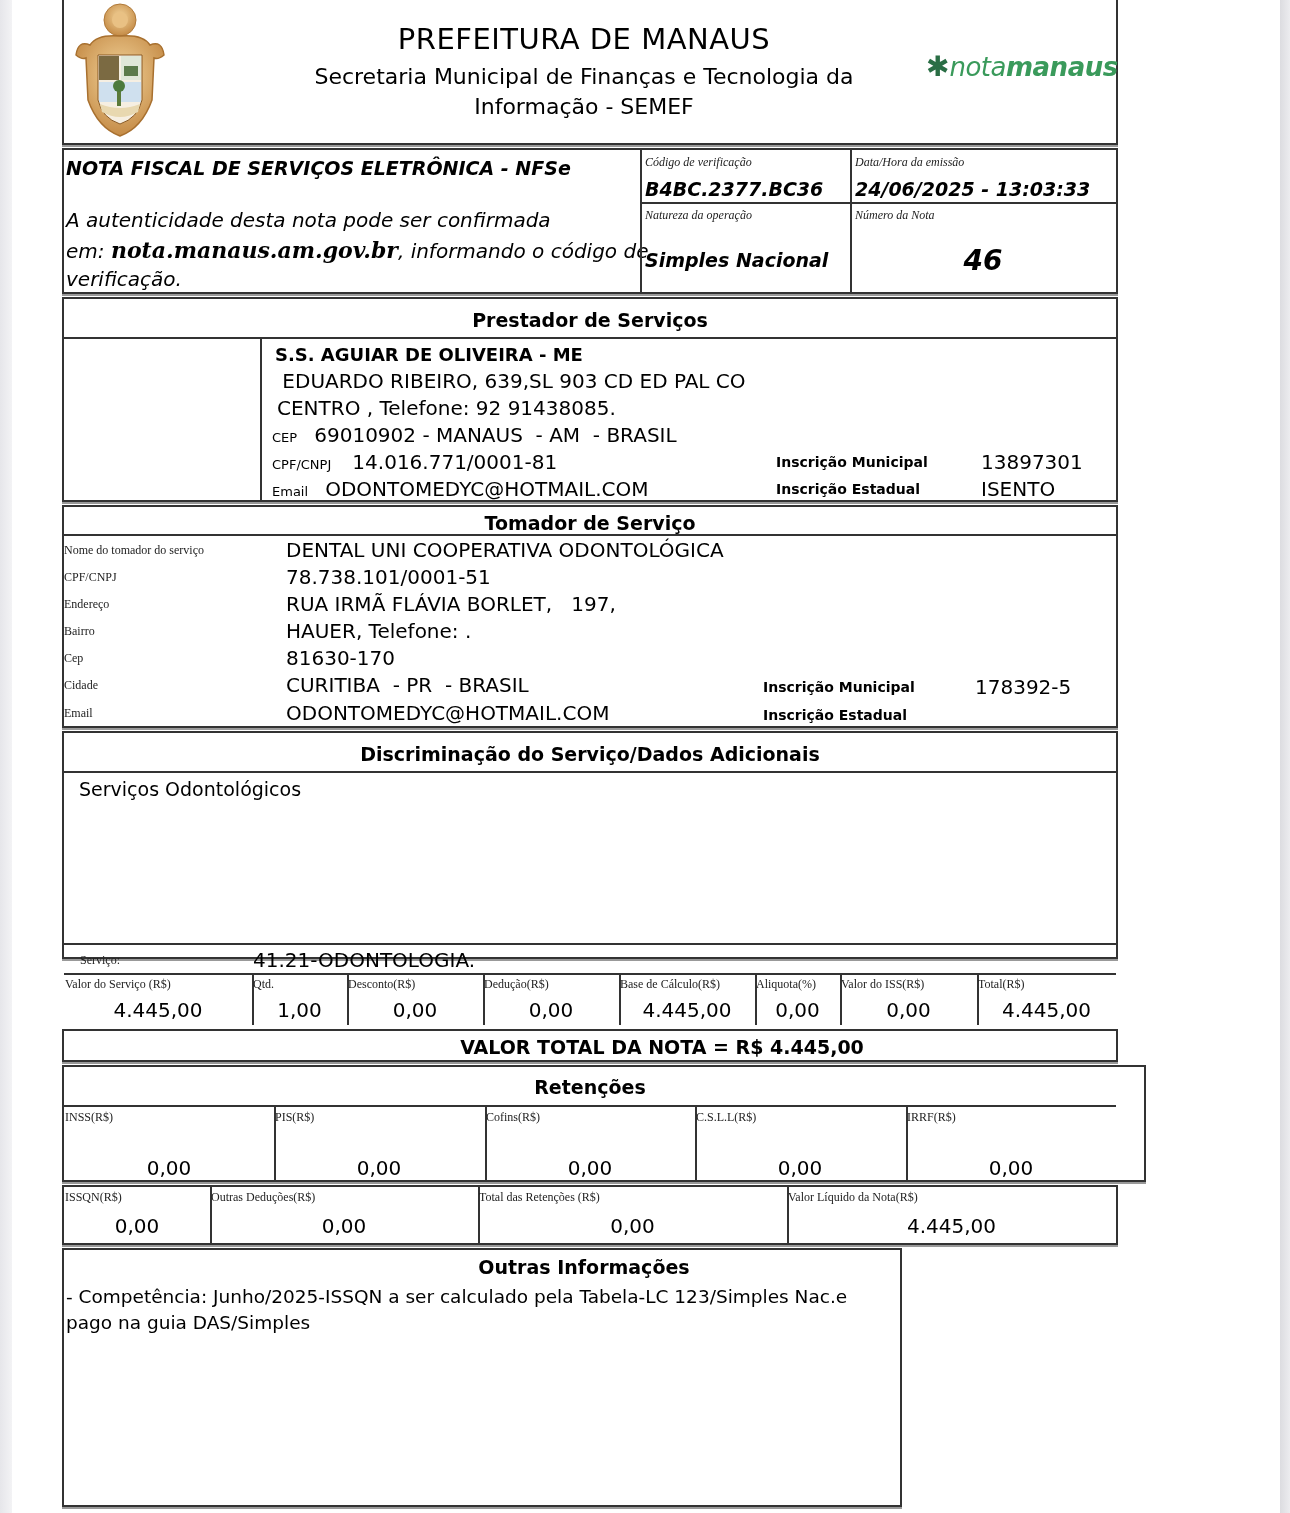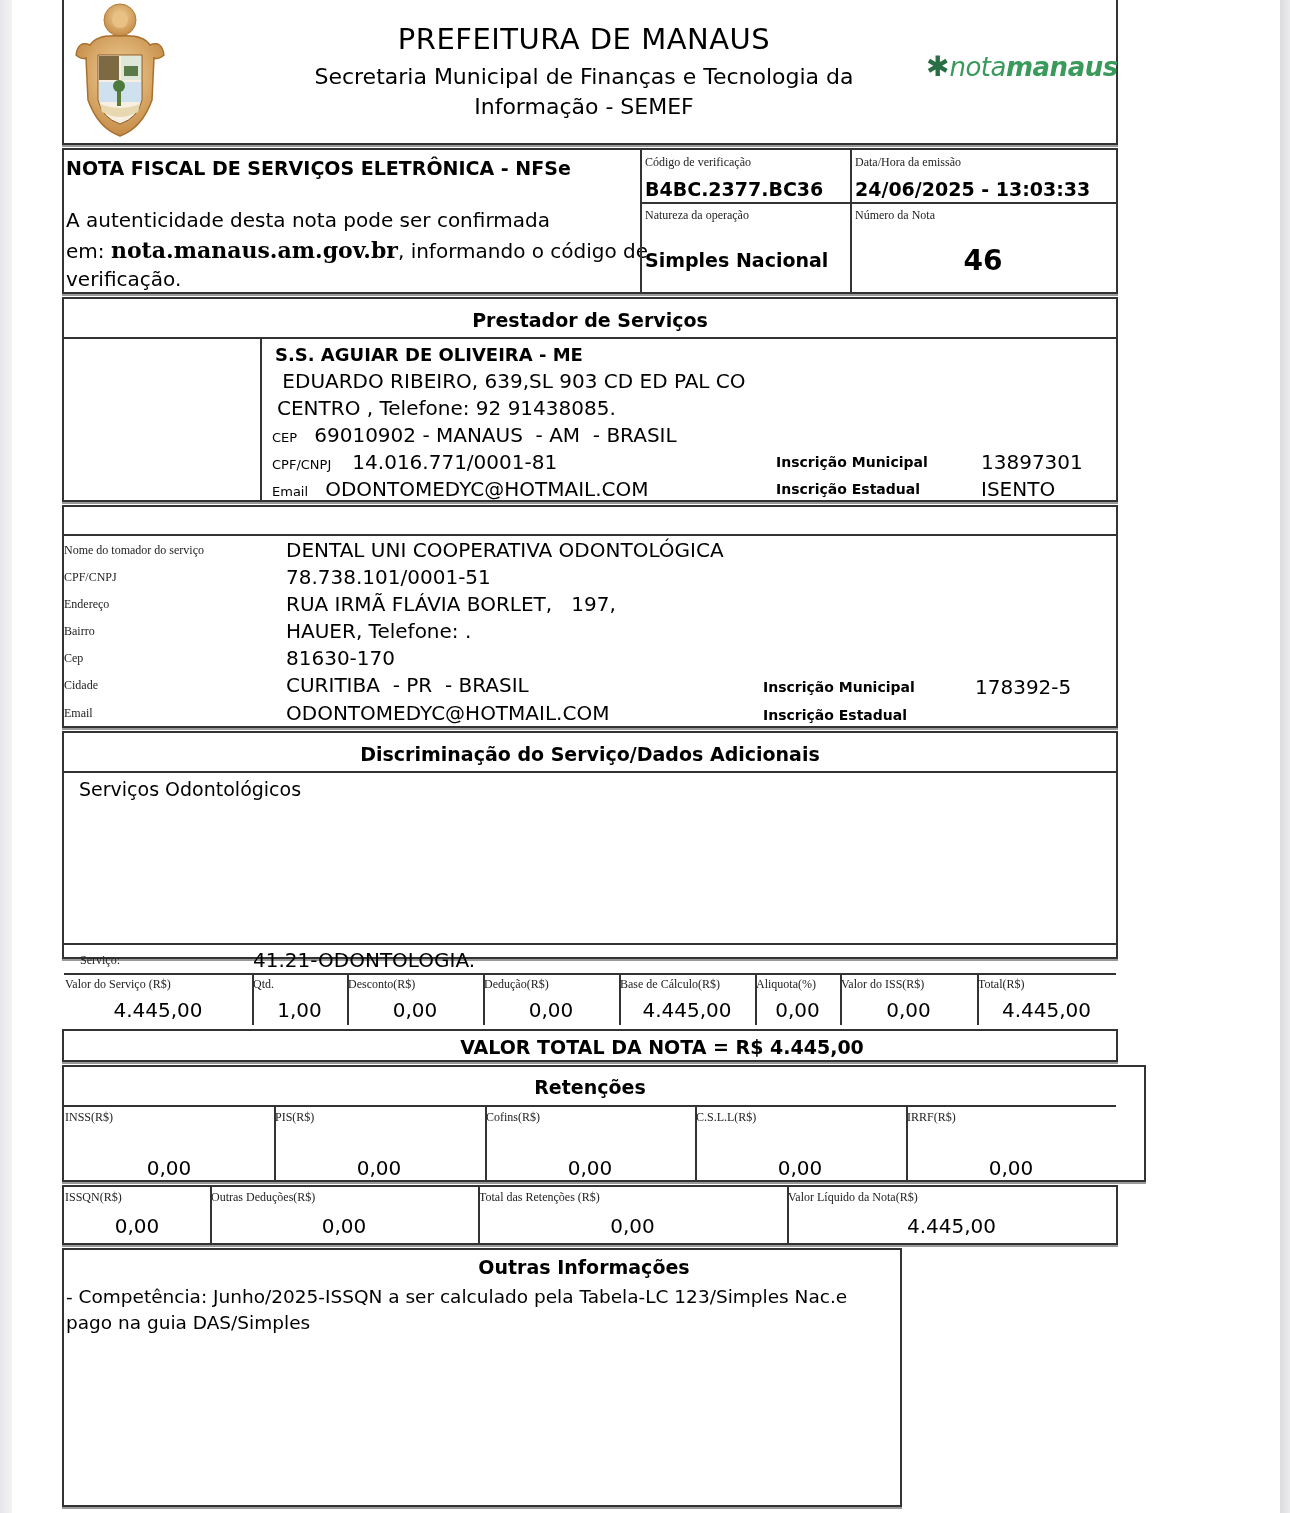--- a/index.html
+++ b/index.html
@@ -88,21 +88,21 @@
 
     <div class="abs center nowrap title-main" style="left:230px; top:24px; width:580px;">PREFEITURA DE MANAUS</div>
     <div class="abs center nowrap title-sub" style="left:200px; top:64px; width:640px;">Secretaria Municipal de Finanças e Tecnologia da</div>
     <div class="abs center nowrap title-sub" style="left:200px; top:94px; width:640px;">Informação - SEMEF</div>
 
     <div class="logo-nota">
       <span class="star">✱</span><span class="n1">nota</span><span class="n2">manaus</span>
     </div>
   </div>
 
-  <div class="box" style="left:0; top:148px; width:1056px; height:146px;">
+  <div class="box" style="left:0; top:148px; width:1056px; height:146px;font-style:italic;">
     <div class="abs bold nowrap v19" style="left:2px; top:7px;">NOTA FISCAL DE SERVIÇOS ELETRÔNICA - NFSe</div>
     <div class="abs nowrap v20" style="left:2px; top:58px;">A autenticidade desta nota pode ser confirmada</div>
     <div class="abs nowrap v20" style="left:2px; top:87px;">
       <span>em: </span><span class="serif bold" style="font-size:22px;">nota.manaus.am.gov.br</span><span>, informando o código de</span>
     </div>
     <div class="abs nowrap v20" style="left:2px; top:117px;">verificação.</div>
 
     <div class="vline" style="left:576px; top:0; height:142px;"></div>
     <div class="vline" style="left:786px; top:0; height:142px;"></div>
     <div class="hline" style="left:576px; top:52px; width:476px;"></div>
@@ -142,20 +142,21 @@
       <span class="v20" style="margin-left:12px;">ODONTOMEDYC@HOTMAIL.COM</span>
     </div>
 
     <div class="abs bold nowrap" style="left:712px; top:155px; font-size:14px;">Inscrição Municipal</div>
     <div class="abs nowrap v20" style="left:917px; top:151px;">13897301</div>
     <div class="abs bold nowrap" style="left:712px; top:182px; font-size:14px;">Inscrição Estadual</div>
     <div class="abs nowrap v20" style="left:917px; top:178px;">ISENTO</div>
   </div>
 
   <div class="box" style="left:0; top:505px; width:1056px; height:223px;">
+    <div class="abs bold center v19" style="left:0; top:5px; width:1052px;">Tomador de Serviço</div>
     <div class="hline" style="left:0; top:27px; width:1052px;"></div>
 
     <div id="taker-rows">
         <div class="abs tiny-label" style="left:0; top:36px;">Nome do tomador do serviço</div>
         <div class="abs nowrap v20" style="left:222px; top:31px; white-space:pre;">DENTAL UNI COOPERATIVA ODONTOLÓGICA</div>
         <div class="abs tiny-label" style="left:0; top:63px;">CPF/CNPJ</div>
         <div class="abs nowrap v20" style="left:222px; top:58px; white-space:pre;">78.738.101/0001-51</div>
         <div class="abs tiny-label" style="left:0; top:90px;">Endereço</div>
         <div class="abs nowrap v20" style="left:222px; top:85px; white-space:pre;">RUA IRMÃ FLÁVIA BORLET,   197,</div>
         <div class="abs tiny-label" style="left:0; top:117px;">Bairro</div>

